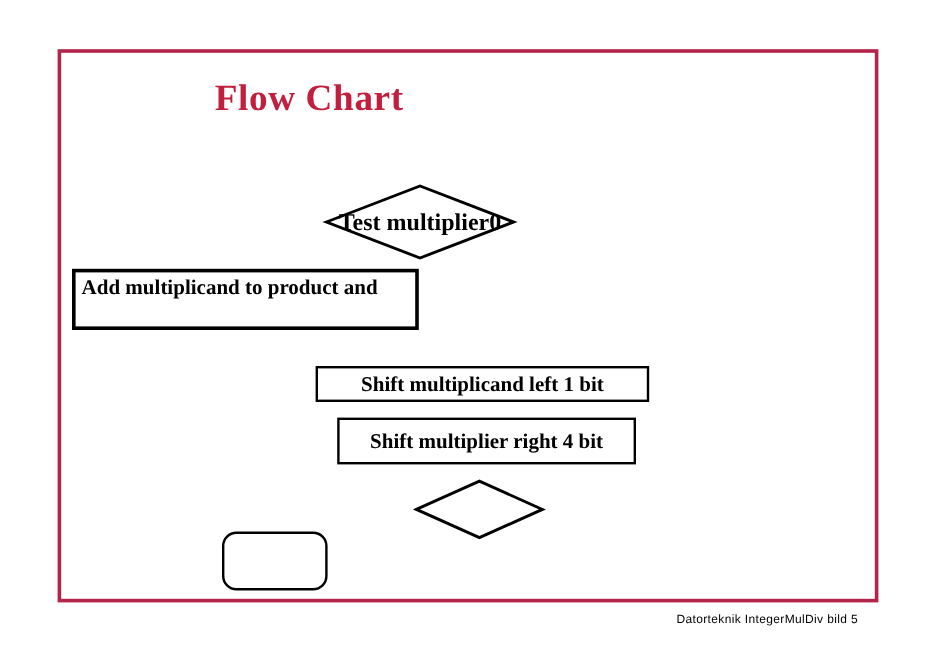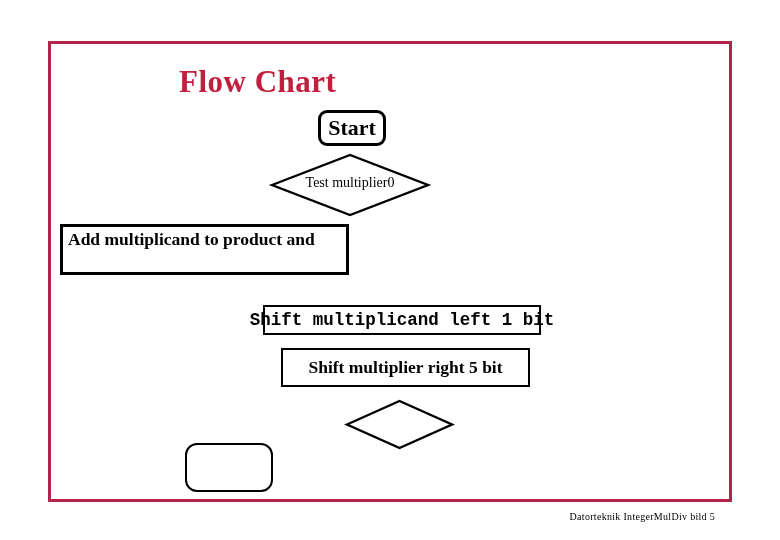--- a/index.html
+++ b/index.html
@@ -56,86 +56,82 @@
   }
   .start-node{
     left:267px;top:66px;width:68px;height:36px;
     border-radius:9px;
     font-size:22px;
   }
   .decision-label{
     position:absolute;
     left:219px;top:131px;width:160px;
     text-align:center;
-    font-size:14px;font-weight:normal;
+    font-size:20px;font-weight:bold;
     white-space:nowrap;
   }
   .process-add{
     left:9px;top:180px;width:289px;height:51px;
     flex-direction:row;
     align-items:flex-start;justify-content:flex-start;
     padding:2px 0 12px 5px;
     font-size:17.5px;line-height:21px;
   }
   .process-shift-left{
     left:212px;top:261px;width:278px;height:30px;
     border-width:2px;
     font-size:17.5px;
-    font-family:Liberation Mono, monospace;
   }
   .process-shift-right{
     left:230px;top:304px;width:249px;height:39px;
     border-width:2px;
     font-size:17.5px;
   }
   .terminal-empty{
     left:134px;top:399px;width:88px;height:49px;
     border-width:2.5px;
     border-radius:12px;
   }
   .footer{
     position:absolute;
     top:511px;right:65px;
-    font-family:Liberation Serif, serif;
+    font-family:Liberation Sans, sans-serif;
     font-size:10px;
     color:var(--text-color);
     letter-spacing:0.3px;
     white-space:nowrap;
   }
 </style>
 </head>
 <body>
 
 <div class="stage">
 
   <div class="slide">
 
     <h1 class="title">Flow Chart</h1>
 
     <svg class="svg-layer" viewBox="0 0 678 455" aria-hidden="true">
       <polygon points="221,141 299,111 377,141 299,171"></polygon>
       <polygon points="296,380.5 348.5,357 401,380.5 348.5,404"></polygon>
     </svg>
 
-    <div class="node start-node">
-      <span>Start</span>
-    </div>
 
     <div class="decision-label">Test multiplier0</div>
 
     <div class="node process-add">
       <div>Add multiplicand to product and</div>
     </div>
 
     <div class="node process-shift-left">
       <span>Shift multiplicand left 1 bit</span>
     </div>
 
     <div class="node process-shift-right">
-      <span>Shift multiplier right 5 bit</span>
+      <span>Shift multiplier right 4 bit</span>
     </div>
 
     <div class="node terminal-empty">
       <span></span>
     </div>
 
   </div>
 
   <div class="footer">Datorteknik IntegerMulDiv bild 5</div>
 

